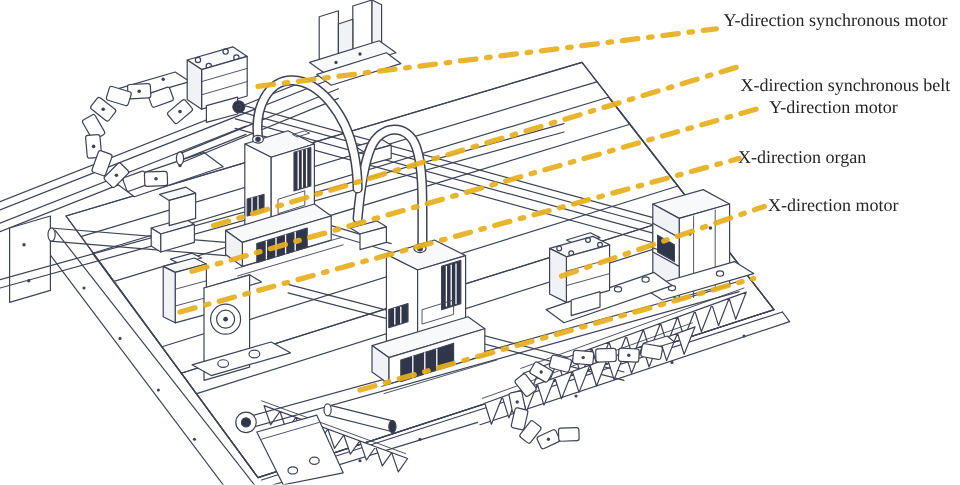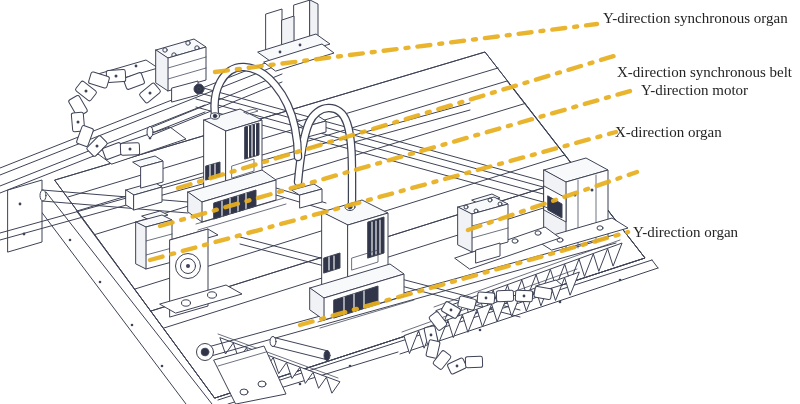--- a/index.html
+++ b/index.html
@@ -340,18 +340,18 @@
   <g>
     <line class="leader" x1="215" y1="72" x2="597" y2="24"></line>
     <line class="leader" x1="178" y1="188" x2="614" y2="56"></line>
     <line class="leader" x1="160" y1="226" x2="637" y2="89"></line>
     <line class="leader" x1="150" y1="260" x2="616" y2="132"></line>
     <line class="leader" x1="468" y1="230" x2="637" y2="172"></line>
     <line class="leader" x1="300" y1="325" x2="628" y2="232"></line>
   </g>
 </svg>
 
-<div class="lbl" style="left:603px;top:10px">Y-direction synchronous organ</div>
+<div class="lbl" style="left:603px;top:10px">Y-direction synchronous motor</div>
 <div class="lbl" style="left:617px;top:64px">X-direction synchronous belt</div>
 <div class="lbl" style="left:641px;top:82px">Y-direction motor</div>
 <div class="lbl" style="left:615px;top:124px">X-direction organ</div>
-<div class="lbl" style="left:633px;top:224px">Y-direction organ</div>
+<div class="lbl" style="left:640px;top:164px">X-direction motor</div>
 </div>
 
 </body></html>

